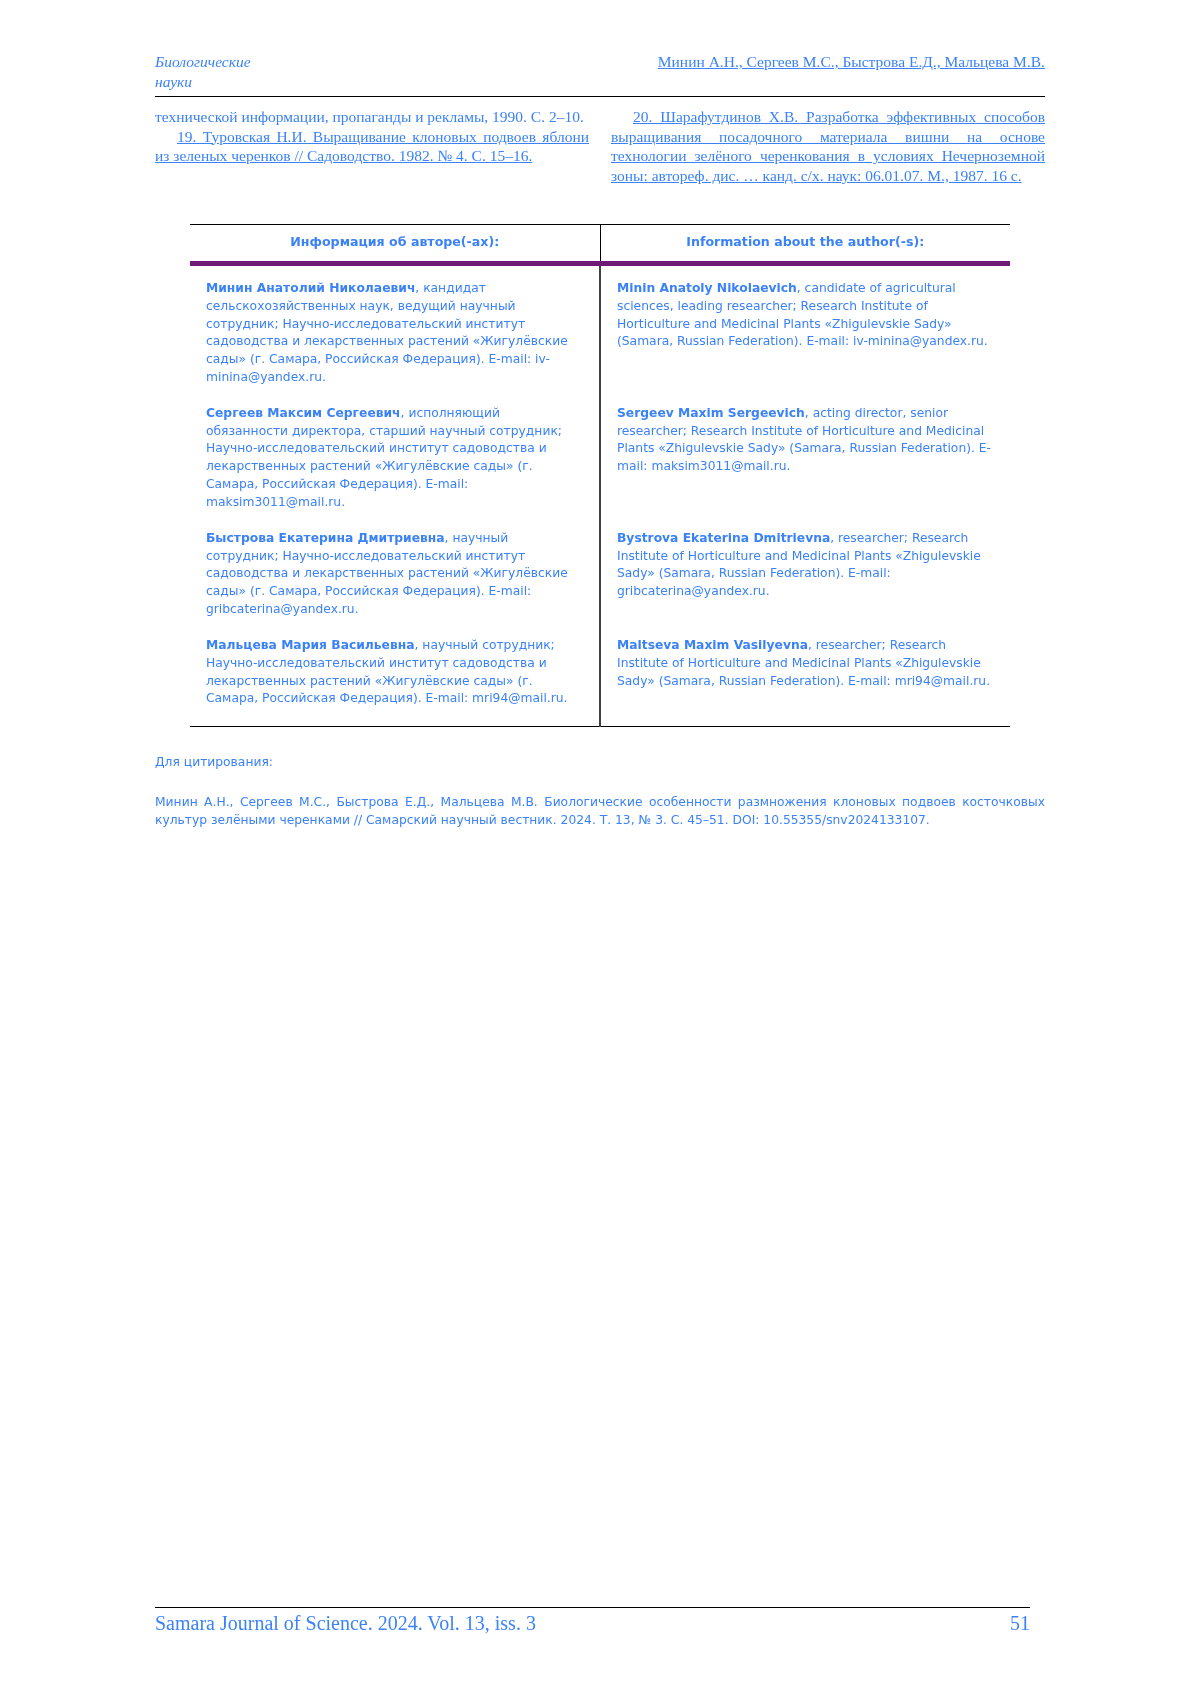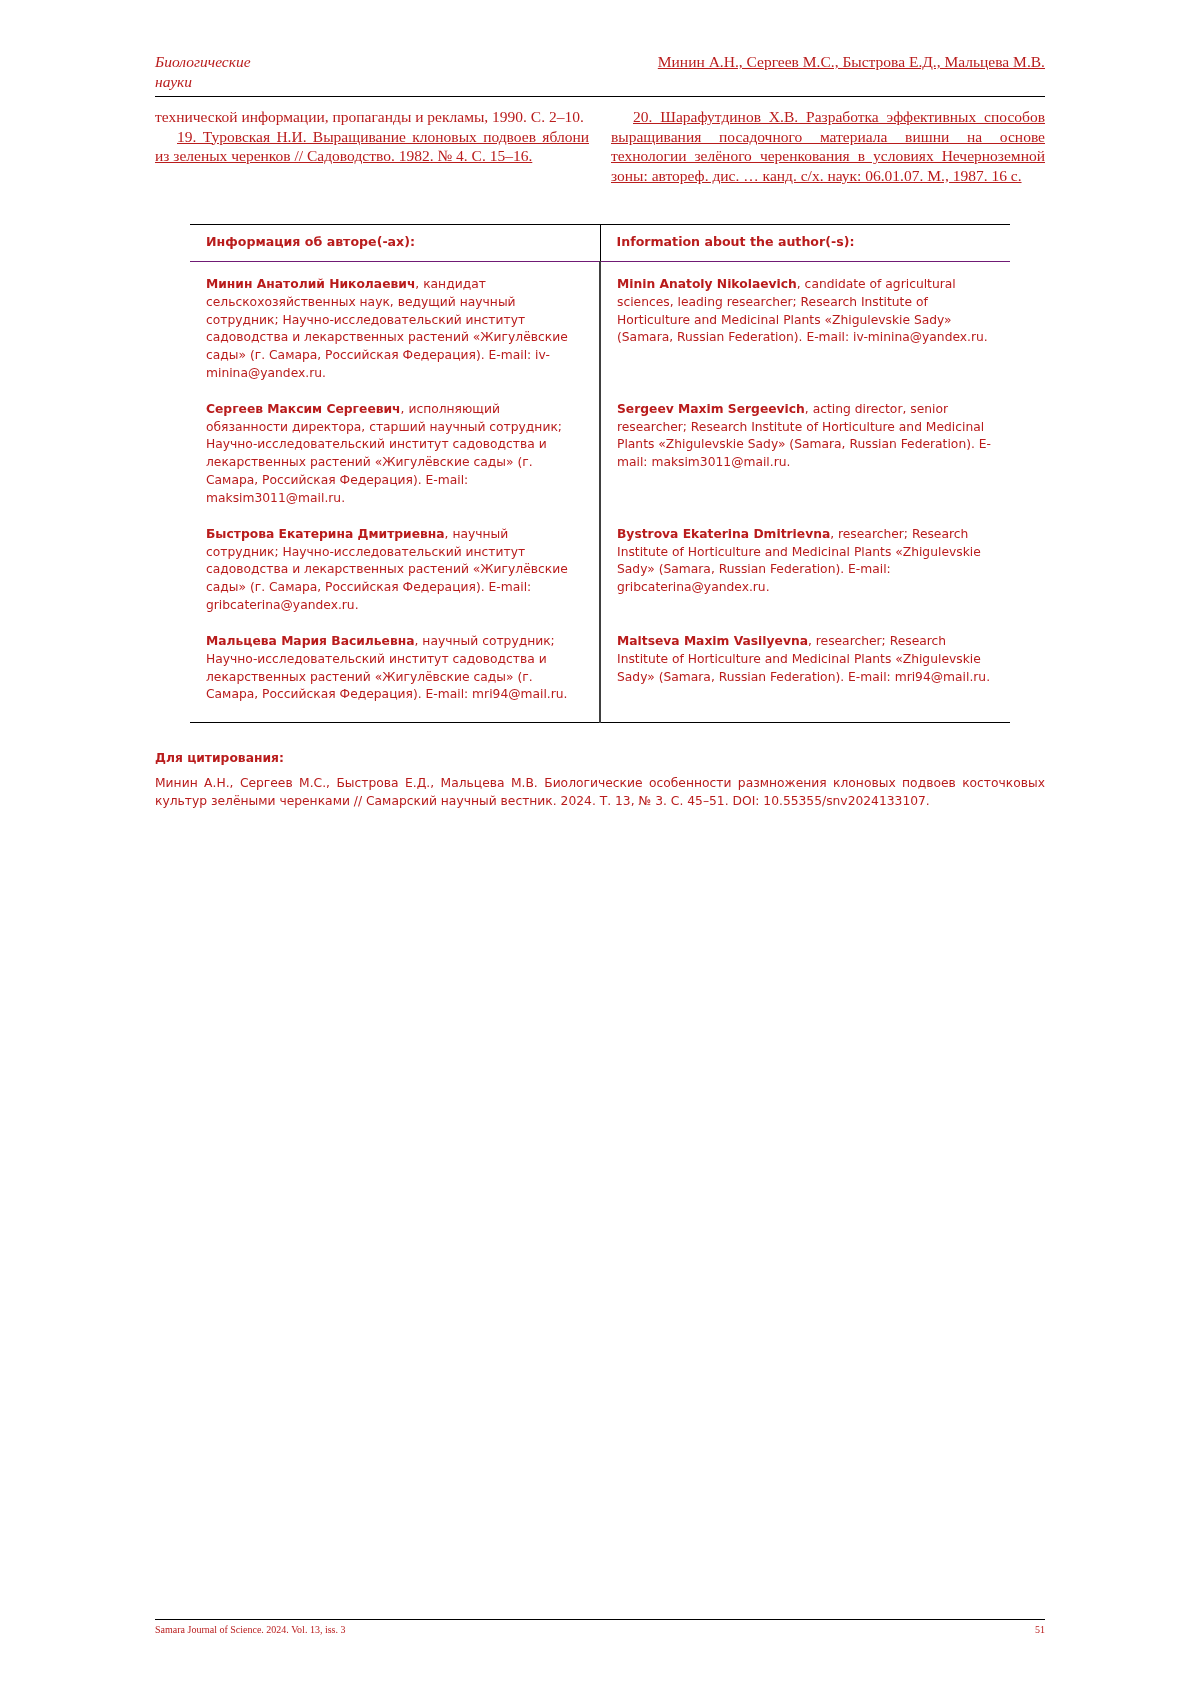--- a/index.html
+++ b/index.html
@@ -9,21 +9,21 @@
   }
   .page {
     position: relative;
     width: 1200px;
     height: 1697px;
     margin: 0 auto;
     background: #ffffff;
     box-sizing: border-box;
     padding: 52px 155px 0 155px;
     font-family: "Liberation Serif", serif;
-    color: #b91c1c;
+    color: #3b82f6;
   }
 
   
   .running-head {
     display: flex;
     flex-direction: column;
     font-size: 15.5px;
     line-height: 1.32;
   }
   .rh-row {
@@ -85,24 +85,24 @@
   .authors-table {
     margin: 38px 35px 0 35px;
     border-collapse: collapse;
     width: calc(100% - 70px);
     font-family: "DejaVu Sans", sans-serif;
     font-size: 12.3px;
     line-height: 1.45;
   }
   .authors-table th {
     font-weight: 600;
-    text-align: left;
+    text-align: center;
     padding: 8px 16px 10px 16px;
     border-top: 1.4px solid #000;
-    border-bottom: 1px solid #701a75;
+    border-bottom: 5px solid #701a75;
     font-size: 12.6px;
   }
   .authors-table td {
     vertical-align: top;
     padding: 14px 16px 4px 16px;
   }
   .authors-table td.left-cell {
     border-right: 2px solid #404040;
     width: 50%;
   }
@@ -125,34 +125,34 @@
   }
 
   
   .citation {
     margin: 26px 0 0 0;
     font-family: "DejaVu Sans", sans-serif;
     font-size: 12.3px;
     line-height: 1.5;
   }
   .citation-title {
-    font-weight: 700;
-    margin-bottom: 6px;
+    font-weight: 400;
+    margin-bottom: 21px;
   }
   .citation-body {
     text-align: justify;
   }
 
   
   .footer {
     position: absolute;
     left: 155px;
-    right: 155px;
+    right: 170px;
     bottom: 62px;
-    font-size: 10px;
+    font-size: 20px;
   }
   .footer-rule {
     border: 0;
     border-top: 1px solid #000;
     margin: 0 0 4px 0;
   }
   .footer-row {
     display: flex;
     justify-content: space-between;
     align-items: baseline;

